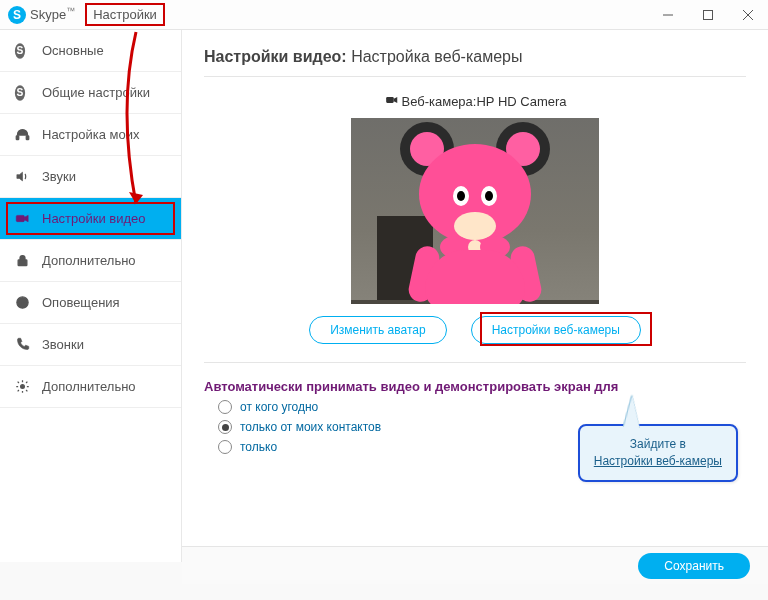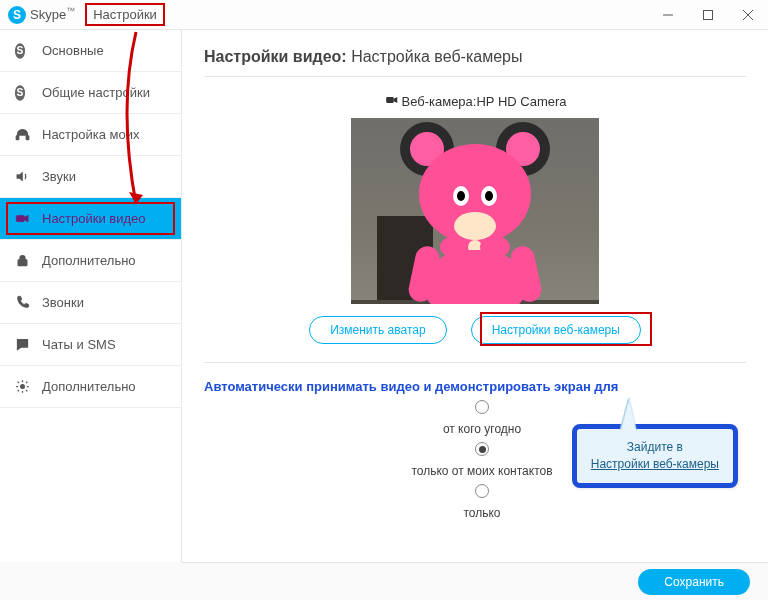--- a/index.html
+++ b/index.html
@@ -50,31 +50,31 @@
   .body-plush { position:absolute; width:100px;height:60px;background:#ff4f97;border-radius:40px 40px 20px 20px;top:132px;left:25px; }
   .arm { position:absolute;width:24px;height:56px;background:#ff4f97;border-radius:12px;top:128px; }
   .arm.l{left:12px;transform:rotate(12deg);} .arm.r{right:12px;transform:rotate(-12deg);}
   .doorframe { position:absolute; bottom:0; left:26px; width:56px; height:88px; background:#2d2a26; }
   .wall-line { position:absolute; bottom:0; left:0; right:0; height:4px; background:#4a4740; }
 
   .btn-row { display:flex; justify-content:center; gap:24px; margin-bottom: 18px; position: relative; }
   .pill-btn { border: 1px solid #00aff0; color: #00aff0; background:#fff; border-radius: 16px; height: 28px; padding: 0 20px; font-size: 12px; cursor: pointer; }
   .red-frame { position:absolute; border:2px solid #c00; pointer-events:none; }
 
-  .section-label { font-size: 13px; font-weight: 600; color: #1d4ed8; margin-bottom: 4px; }
-  .radio-row { display:flex; align-items:center; gap:8px; font-size:12px; color:#404040; margin: 6px 0 6px 14px; cursor:pointer;flex-direction:column; }
+  .section-label { font-size: 13px; font-weight: 600; color: #701a75; margin-bottom: 4px; }
+  .radio-row { display:flex; align-items:center; gap:8px; font-size:12px; color:#0369a1; margin: 6px 0 6px 14px; cursor:pointer; }
   .radio { width:14px;height:14px;border:1px solid #888;border-radius:50%;display:inline-flex;align-items:center;justify-content:center; }
   .radio.checked::after { content:"";width:7px;height:7px;border-radius:50%;background:#444; }
 
-  .footer { position:absolute; bottom:0; left:182px; right:0; height:38px; background:#fafafa; border-top:1px solid #e5e5e5; display:flex; justify-content:flex-end; align-items:center; gap:14px; padding-right:18px; }
+  .footer { position:absolute; bottom:16px; left:182px; right:0; height:38px; background:#fafafa; border-top:1px solid #e5e5e5; display:flex; justify-content:flex-end; align-items:center; gap:14px; padding-right:18px; }
   .primary-btn { background:#00aff0; color:#fff; border:none; border-radius:16px; height:26px; padding:0 26px; font-size:12px; cursor:pointer; }
 
   
   .arrow { position:absolute; left:106px; top:28px; pointer-events:none; }
-  .callout { position:absolute; right:30px; top:424px; background:#e8f4fb; border:5px solid #1d4ed8; border-radius:8px; padding:10px 14px; font-size:12px; color:#1a5f8a; text-align:center; line-height:1.4; box-shadow: 1px 1px 3px rgba(0,0,0,0.1); }
+  .callout { position:absolute; right:30px; top:424px; background:#e8f4fb; border:2px solid #1d4ed8; border-radius:8px; padding:10px 14px; font-size:12px; color:#1a5f8a; text-align:center; line-height:1.4; box-shadow: 1px 1px 3px rgba(0,0,0,0.1); }
   .callout a { color:#1a5f8a; text-decoration: underline; }
   .callout::before { content:""; position:absolute; top:-30px; left:46px; width:0;height:0;border-left:4px solid transparent;border-right:12px solid transparent;border-bottom:32px solid #e8f4fb; filter: drop-shadow(0 -1px 0 #9cc8e0) drop-shadow(-1px 0 0 #9cc8e0); transform: rotate(8deg); }
 </style>
 </head>
 <body>
 
 <div class="titlebar">
   <span class="skype-logo">S</span>
   <span class="app-name"><span>Skype</span><span class="tm">™</span></span>
   <span class="menu highlight">Настройки</span>
@@ -144,33 +144,34 @@
       <span class="nav-icon">
           <svg viewBox="0 0 24 24" fill="none" stroke-width="2">
             <rect x="5" y="11" width="14" height="9" rx="1"></rect>
             <path d="M8 11V8a4 4 0 018 0v3"></path>
           </svg>
         </span>
       <span>Дополнительно</span>
     </div>
     <div class="nav-item">
       <span class="nav-icon">
+          <svg viewBox="0 0 24 24" fill="none" stroke-width="2">
+            <circle cx="12" cy="12" r="9"></circle>
+            <path d="M12 8h.01M12 11v5"></path>
+          </svg>
+        </span>
+      <span>Оповещения</span>
+    </div>
+    <div class="nav-item">
+      <span class="nav-icon">
           <svg viewBox="0 0 24 24">
             <path d="M6 2c-1 0-2 1-2 2 0 9 7 16 16 16 1 0 2-1 2-2v-3l-5-2-2 2c-3-1-5-3-6-6l2-2-2-5H6z"></path>
           </svg>
         </span>
       <span>Звонки</span>
-    </div>
-    <div class="nav-item">
-      <span class="nav-icon">
-          <svg viewBox="0 0 24 24" fill="none" stroke-width="2">
-            <path d="M4 4h16v12H10l-6 4V4z"></path>
-          </svg>
-        </span>
-      <span>Чаты и SMS</span>
     </div>
     <div class="nav-item">
       <span class="nav-icon">
           <svg viewBox="0 0 24 24" fill="none" stroke-width="2">
             <circle cx="12" cy="12" r="3"></circle>
             <path d="M12 2v3M12 19v3M4.2 4.2l2.1 2.1M17.7 17.7l2.1 2.1M2 12h3M19 12h3M4.2 19.8l2.1-2.1M17.7 6.3l2.1-2.1"></path>
           </svg>
         </span>
       <span>Дополнительно</span>
     </div>

